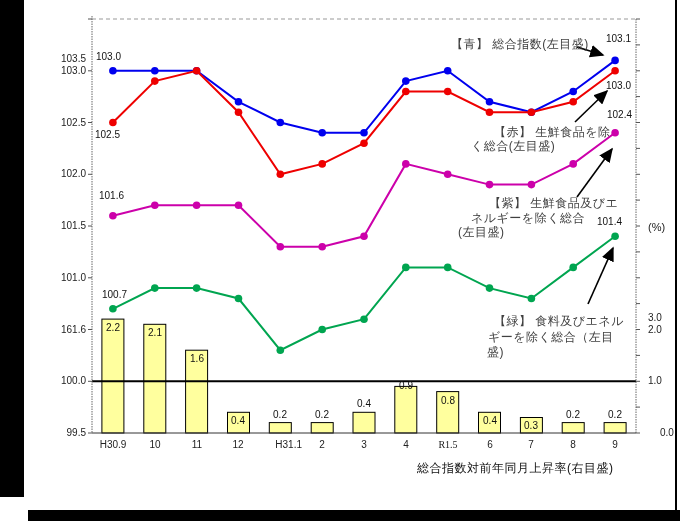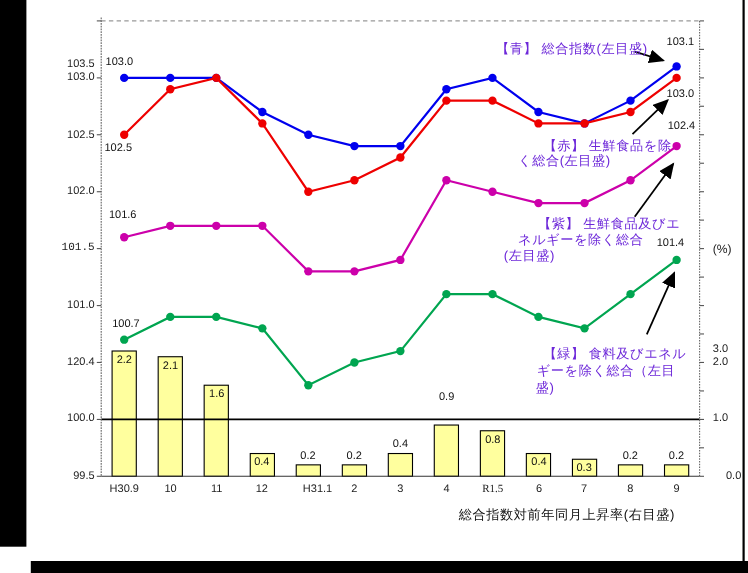--- a/index.html
+++ b/index.html
@@ -9,21 +9,21 @@
   }
   .blackbar{position:absolute;background:#000;}
   #chart-svg{position:absolute;left:0;top:0;}
   #text-layer{position:absolute;left:0;top:0;width:680px;height:521px;}
   #text-layer span, #text-layer div{position:absolute;white-space:nowrap;}
   .ylab{font-size:10px;width:34px;text-align:right;color:#222;}
   .rlab{font-size:10px;color:#222;}
   .xlab{font-size:10px;width:44px;text-align:center;color:#222;}
   .ptlab{font-size:10px;color:#111;}
   .barlab{font-size:10px;width:30px;text-align:center;color:#111;}
-  .legend{font-size:12px;color:#6d28d9;letter-spacing:0.5px;}
+  .legend{font-size:12px;color:#404040;letter-spacing:0.5px;}
   .caption{font-size:12px;color:#111;letter-spacing:0.5px;}
   .pct{font-size:11px;color:#222;}
 </style>
 </head>
 <body>
 
 <div id="canvas">
   <div class="blackbar" style="left:0;top:0;width:24px;height:497px;"></div>
   <div class="blackbar" style="left:28px;top:510px;width:652px;height:11px;"></div>
   <div class="blackbar" style="left:675px;top:0;width:2px;height:521px;"></div>
@@ -140,23 +140,23 @@
       <line x1="588" y1="304" x2="613" y2="248" stroke="#000000" stroke-width="1.6" marker-end="url(#ah)"></line>
     </svg>
 
   <div id="text-layer">
     <div class="pct" style="left:648px;top:221px;">(%)</div>
     <div class="caption" style="left:417px;top:460px;">総合指数対前年同月上昇率(右目盛)</div>
   <span class="ylab" style="left: 52px; top: 26px; margin-top: 27px;">103.5</span>
       <span class="ylab" style="left: 52px; top: 65px;">103.0</span>
       <span class="ylab" style="left: 52px; top: 117px;">102.5</span>
       <span class="ylab" style="left: 52px; top: 168px;">102.0</span>
-      <span class="ylab" style="left: 52px; top: 220px; font-family: Liberation Mono, monospace;">101.5</span>
+      <span class="ylab" style="left: 52px; top: 220px;">101.5</span>
       <span class="ylab" style="left: 52px; top: 272px;">101.0</span>
-      <span class="ylab" style="left: 52px; top: 324px;">120.4</span>
+      <span class="ylab" style="left: 52px; top: 324px;">161.6</span>
       <span class="ylab" style="left: 52px; top: 375px;">100.0</span>
       <span class="ylab" style="left: 52px; top: 427px;">99.5</span>
       <span class="rlab" style="left: 648px; top: 272px; margin-top: 40px;">3.0</span>
       <span class="rlab" style="left: 648px; top: 324px;">2.0</span>
       <span class="rlab" style="left: 648px; top: 375px;">1.0</span>
       <span class="rlab" style="left: 648px; top: 427px; margin-left: 12px;">0.0</span>
       <span class="xlab" style="left: 91px; top: 439px;">H30.9</span>
       <span class="xlab" style="left: 133px; top: 439px;">10</span>
       <span class="xlab" style="left: 175px; top: 439px;">11</span>
       <span class="xlab" style="left: 216px; top: 439px;">12</span>
@@ -169,21 +169,21 @@
       <span class="xlab" style="left: 509px; top: 439px;">7</span>
       <span class="xlab" style="left: 551px; top: 439px;">8</span>
       <span class="xlab" style="left: 593px; top: 439px;">9</span>
       <span class="barlab" style="left: 98px; top: 322px;">2.2</span>
       <span class="barlab" style="left: 140px; top: 327px;">2.1</span>
       <span class="barlab" style="left: 182px; top: 353px;">1.6</span>
       <span class="barlab" style="left: 223px; top: 415px;">0.4</span>
       <span class="barlab" style="left: 265px; top: 409px;">0.2</span>
       <span class="barlab" style="left: 307px; top: 409px;">0.2</span>
       <span class="barlab" style="left: 349px; top: 398px;">0.4</span>
-      <span class="barlab" style="left: 391px; top: 356px;">0.9</span>
+      <span class="barlab" style="left: 391px; top: 380px;">0.9</span>
       <span class="barlab" style="left: 433px; top: 395px;">0.8</span>
       <span class="barlab" style="left: 475px; top: 415px;">0.4</span>
       <span class="barlab" style="left: 516px; top: 420px;">0.3</span>
       <span class="barlab" style="left: 558px; top: 409px;">0.2</span>
       <span class="barlab" style="left: 600px; top: 409px;">0.2</span>
       <span class="ptlab" style="left: 96px; top: 51px;">103.0</span>
       <span class="ptlab" style="left: 95px; top: 129px;">102.5</span>
       <span class="ptlab" style="left: 99px; top: 190px;">101.6</span>
       <span class="ptlab" style="left: 102px; top: 289px;">100.7</span>
       <span class="ptlab" style="left: 606px; top: 33px;">103.1</span>

